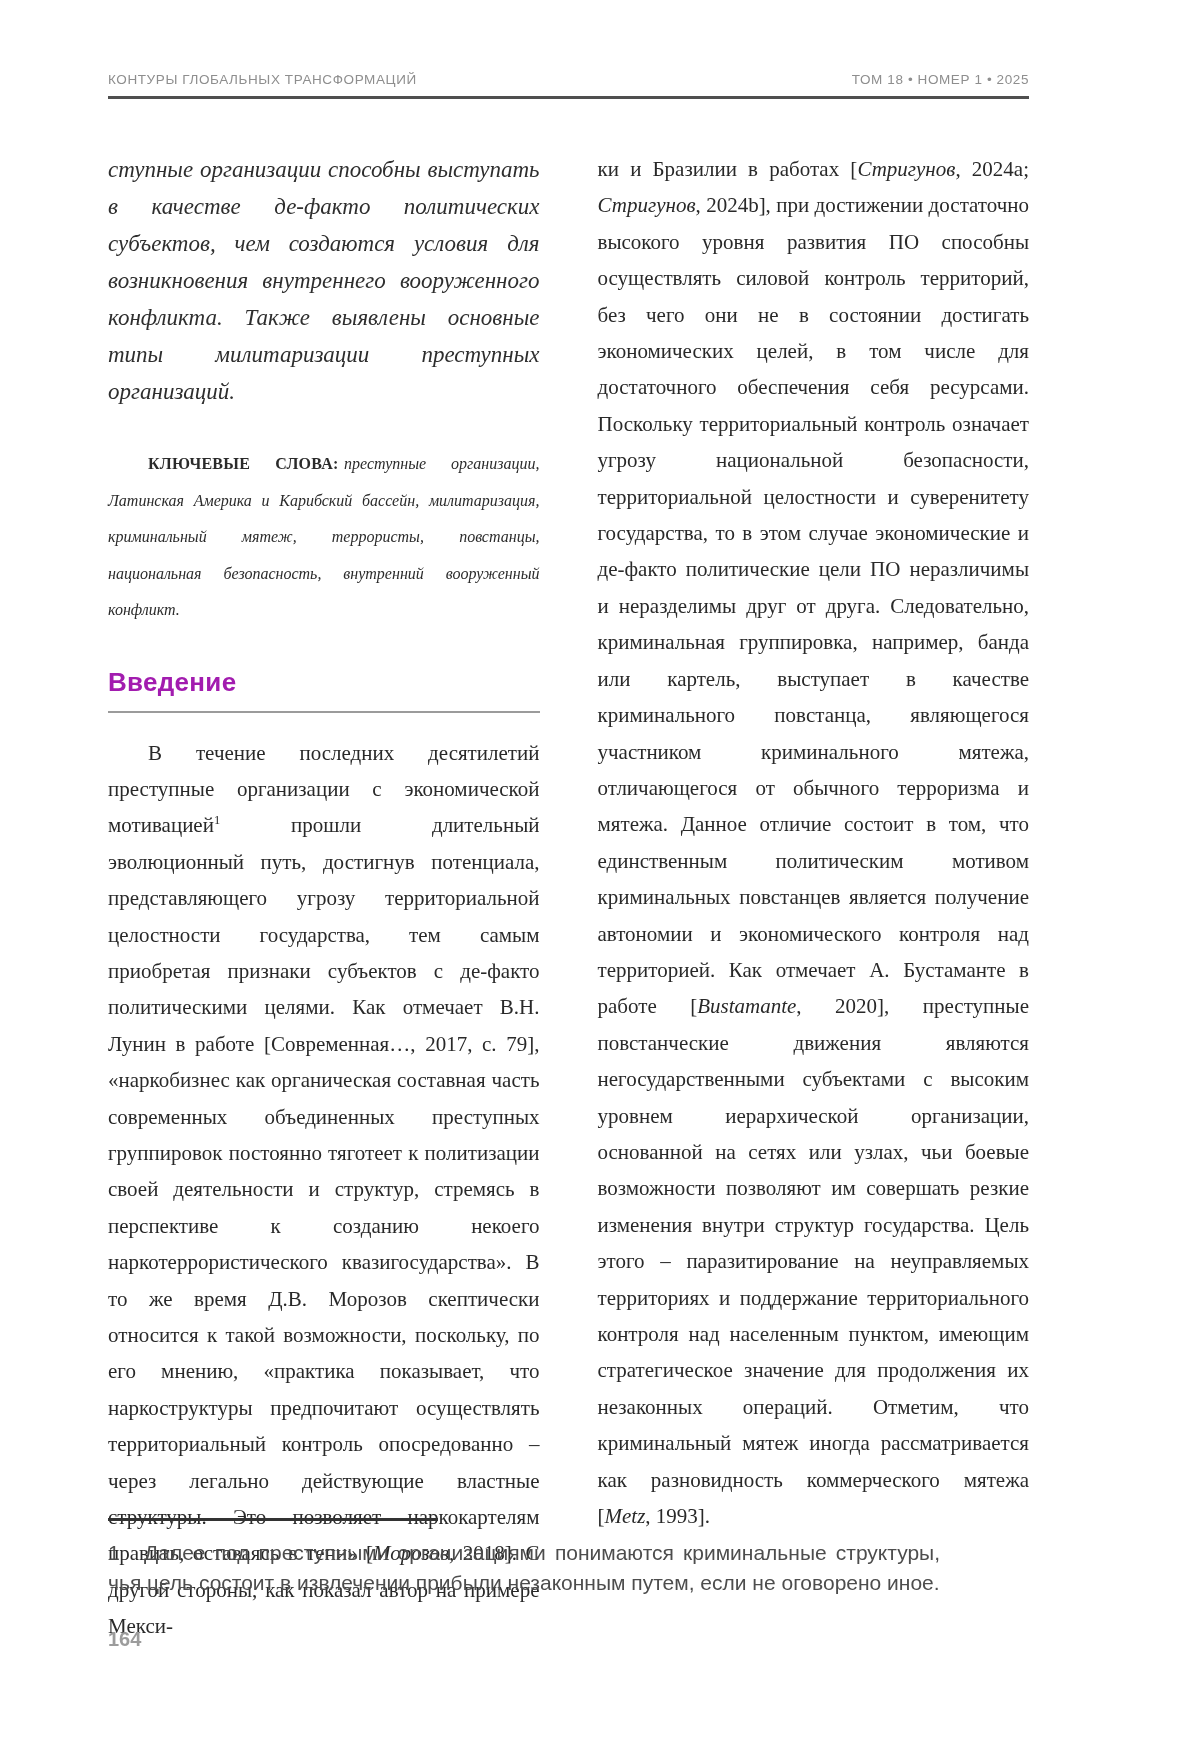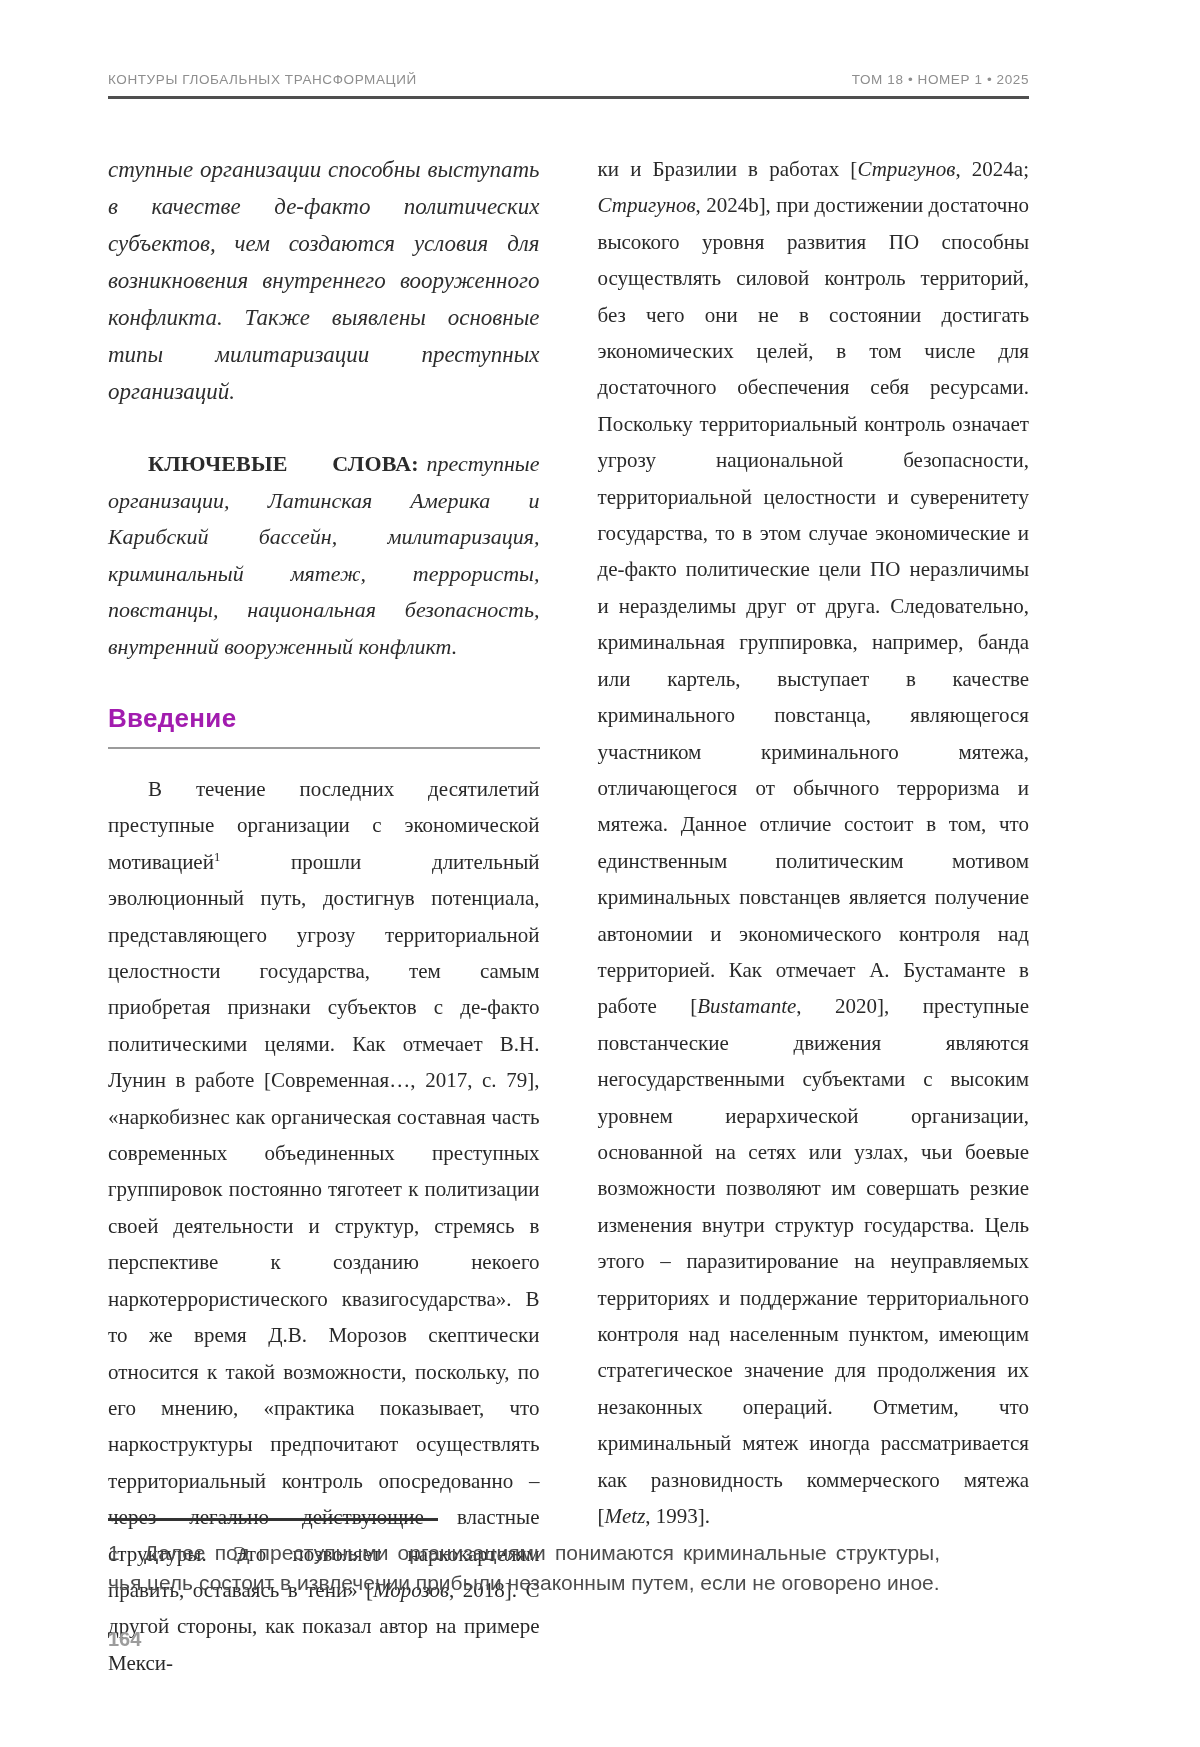--- a/index.html
+++ b/index.html
@@ -39,21 +39,21 @@
   p { margin: 0; }
   .abstract {
     font-style: italic;
     font-size: 23px;
     line-height: 37px;
     text-align: justify;
     color: #2e2e2e;
   }
   .keywords {
     margin-top: 36px;
-    font-size: 22px;
+    font-size: 16px;
     line-height: 36.5px;
     text-align: justify;
     text-indent: 40px;
   }
   .kw-label {
     font-style: normal;
     font-weight: bold;
     margin-right: 0.35em;
     letter-spacing: 0.2px;
   }

